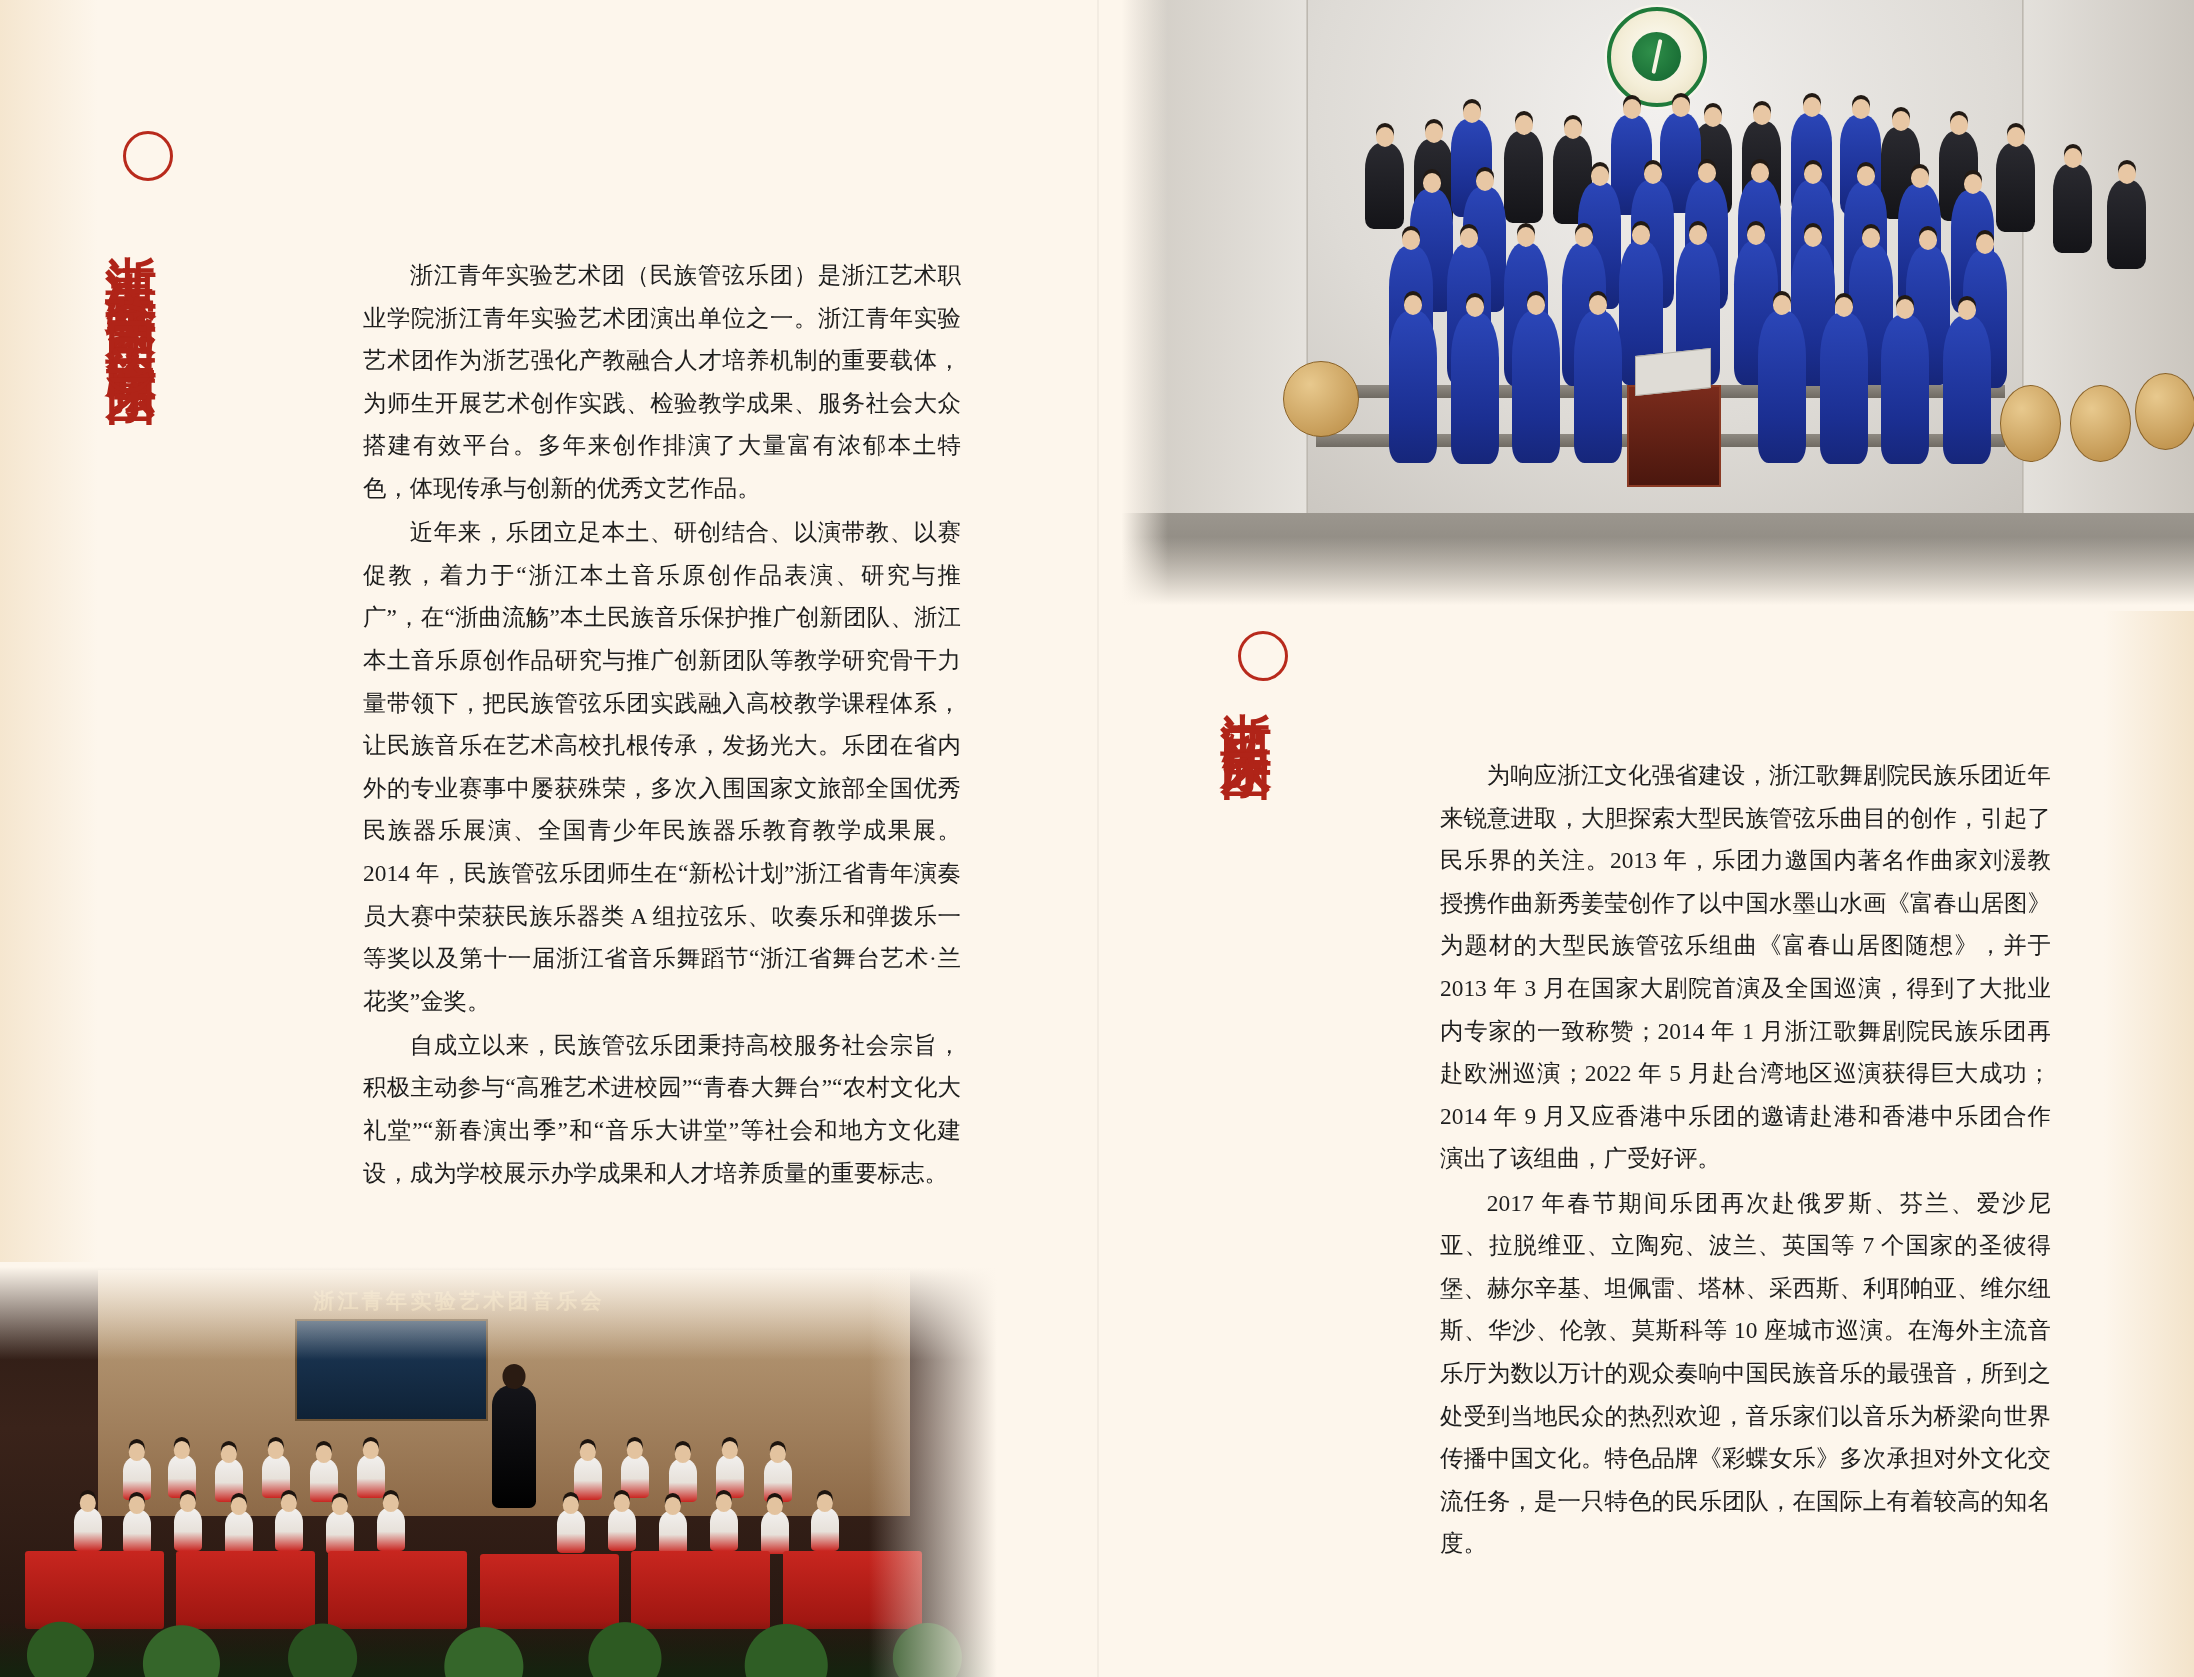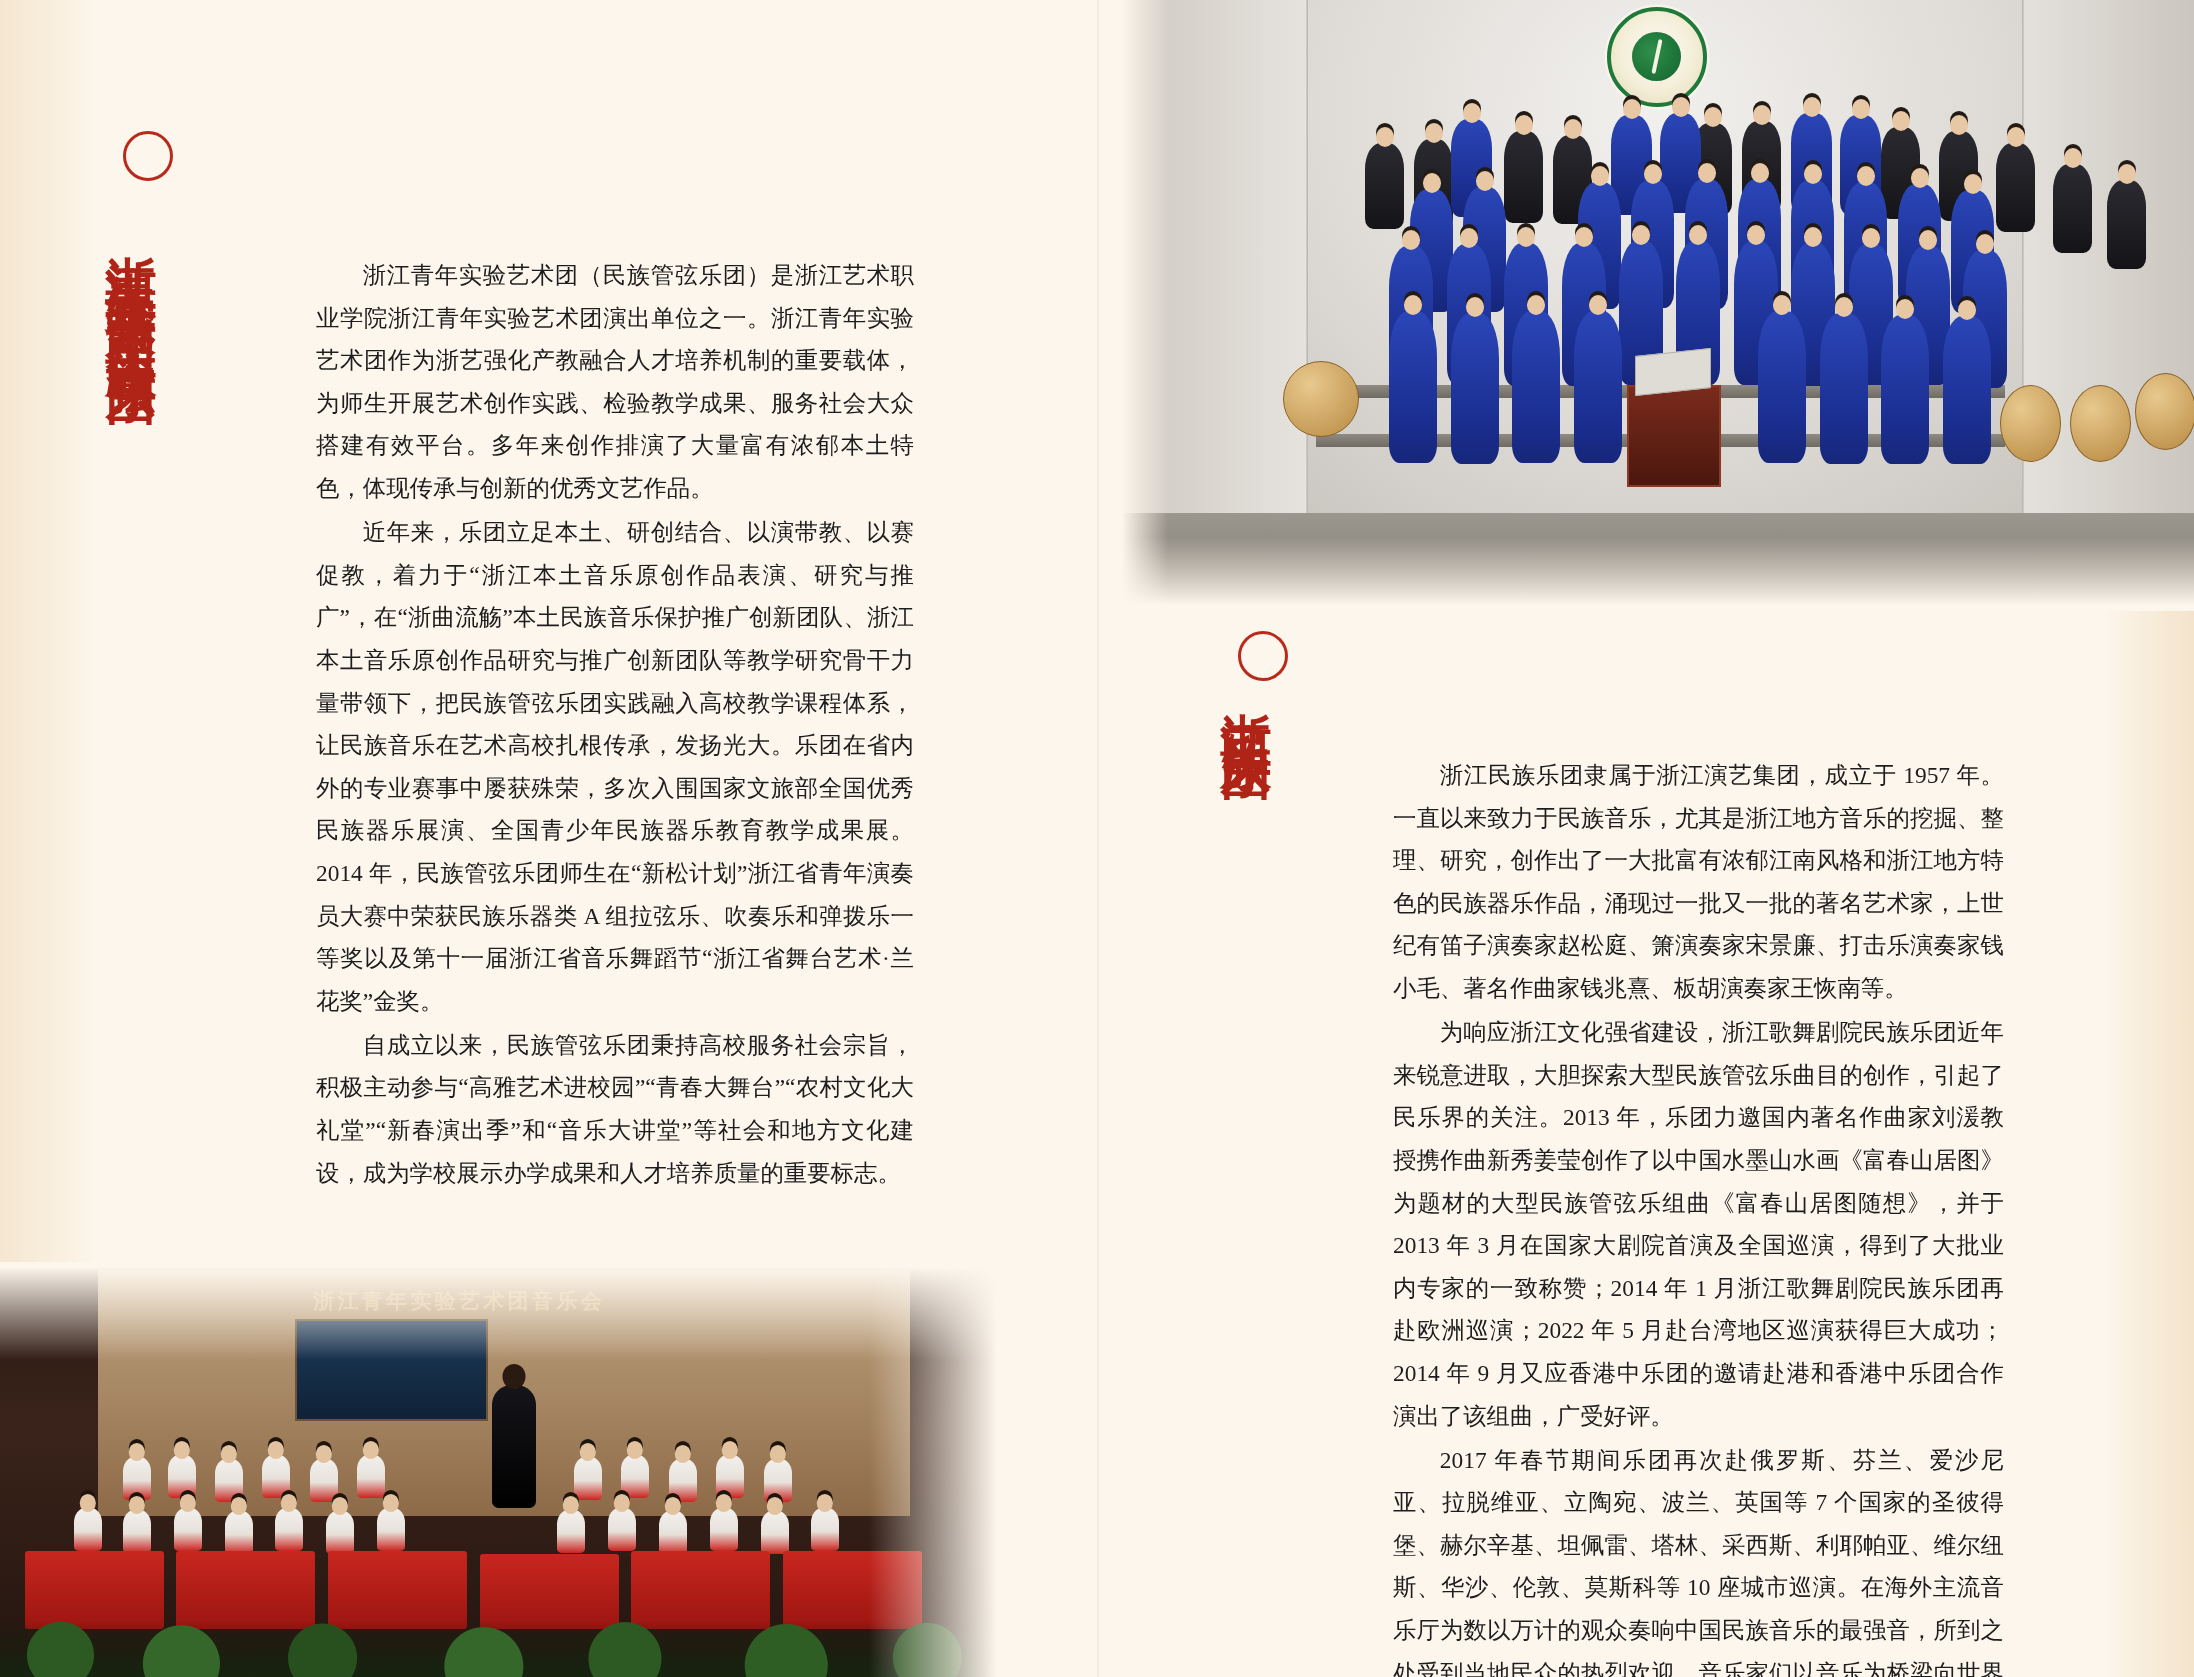--- a/index.html
+++ b/index.html
@@ -97,20 +97,21 @@
 
   
   .bodytext {
     position: absolute;
     color: #1d1d1d;
     font-size: 23.4px;
     line-height: 1.82;
     text-align: justify;
     text-justify: inter-ideograph;
     font-family: "Liberation Serif", "DejaVu Serif", serif;
+    margin-left: 47px;
   }
   .bodytext p {
     margin: 0 0 1.6px 0;
     text-indent: 2em;
   }
   #left-body {
     top: 254px;
     left: 316px;
     width: 598px;
   }
@@ -532,19 +533,18 @@
     <div class="instr-round" style="left:164px;top:361px;width:74px;height:74px;"></div>
 
     <div class="fade-left"></div>
     <div class="fade-bottom"></div>
   </div>
 
   <div class="title-circle" id="right-circle"></div>
   <div class="vtitle-wrap" id="right-title">浙江民族乐团</div>
 
   <div class="bodytext" id="right-body">
-    <p>浙江民族乐团隶属于浙江演艺集团，成立于 1957 年。一直以来致力于民族音乐，尤其是浙江地方音乐的挖掘、整理、研究，创作出了一大批富有浓郁江南风格和浙江地方特色的民族器乐作品，涌现过一批又一批的著名艺术家，上世纪有笛子演奏家赵松庭、箫演奏家宋景廉、打击乐演奏家钱小毛、著名作曲家钱兆熹、板胡演奏家王恢南等。</p>
     <p>为响应浙江文化强省建设，浙江歌舞剧院民族乐团近年来锐意进取，大胆探索大型民族管弦乐曲目的创作，引起了民乐界的关注。2013 年，乐团力邀国内著名作曲家刘湲教授携作曲新秀姜莹创作了以中国水墨山水画《富春山居图》为题材的大型民族管弦乐组曲《富春山居图随想》，并于 2013 年 3 月在国家大剧院首演及全国巡演，得到了大批业内专家的一致称赞；2014 年 1 月浙江歌舞剧院民族乐团再赴欧洲巡演；2022 年 5 月赴台湾地区巡演获得巨大成功；2014 年 9 月又应香港中乐团的邀请赴港和香港中乐团合作演出了该组曲，广受好评。</p>
     <p>2017 年春节期间乐团再次赴俄罗斯、芬兰、爱沙尼亚、拉脱维亚、立陶宛、波兰、英国等 7 个国家的圣彼得堡、赫尔辛基、坦佩雷、塔林、采西斯、利耶帕亚、维尔纽斯、华沙、伦敦、莫斯科等 10 座城市巡演。在海外主流音乐厅为数以万计的观众奏响中国民族音乐的最强音，所到之处受到当地民众的热烈欢迎，音乐家们以音乐为桥梁向世界传播中国文化。特色品牌《彩蝶女乐》多次承担对外文化交流任务，是一只特色的民乐团队，在国际上有着较高的知名度。</p>
   </div>
 
 </div>
 
 
 </body></html>

